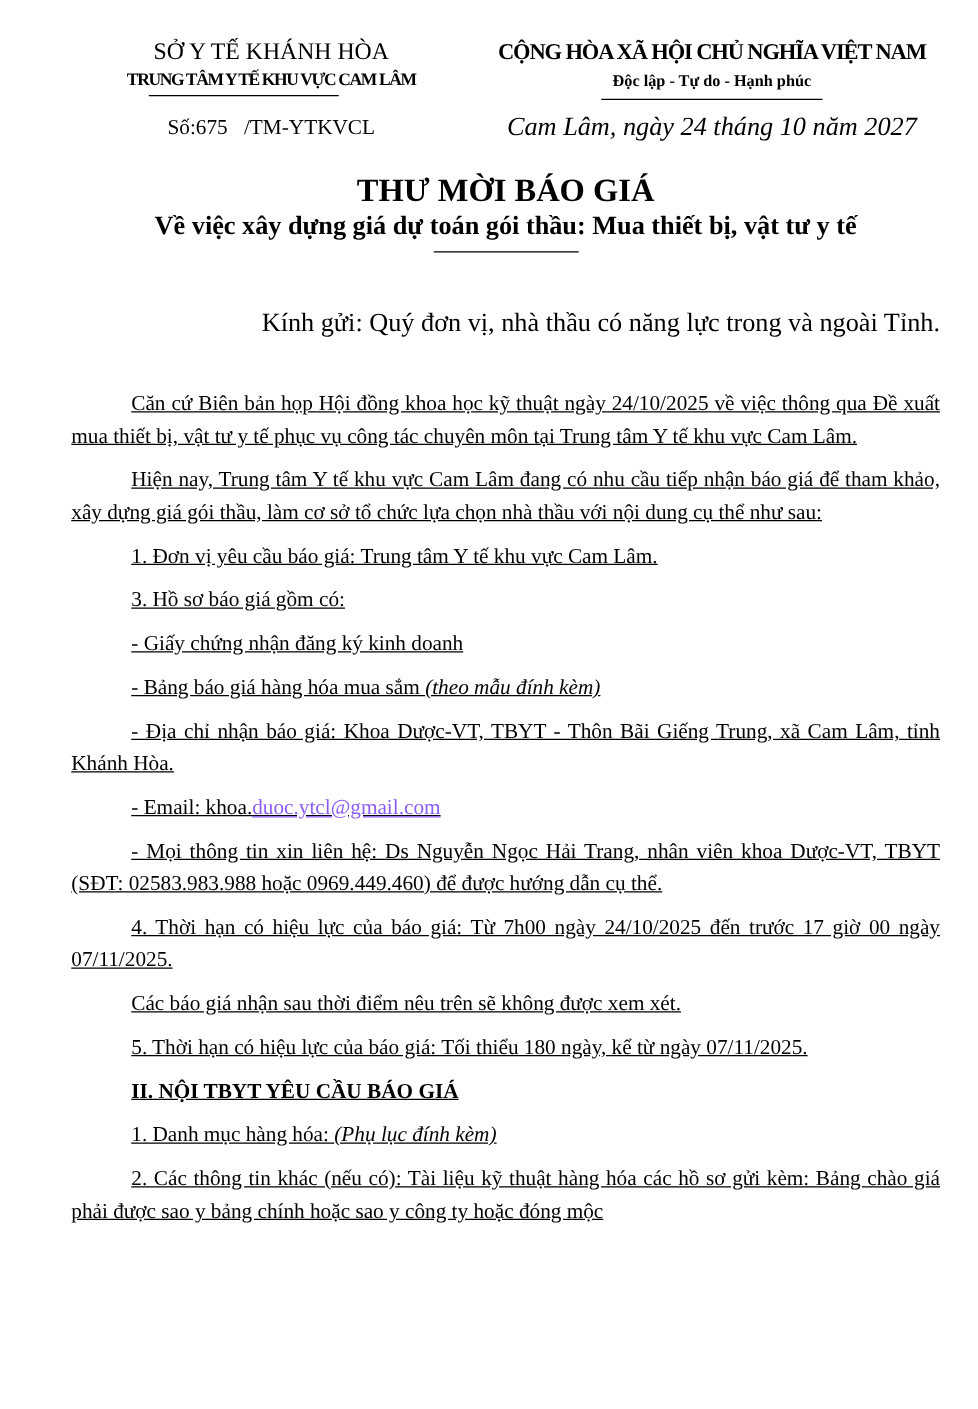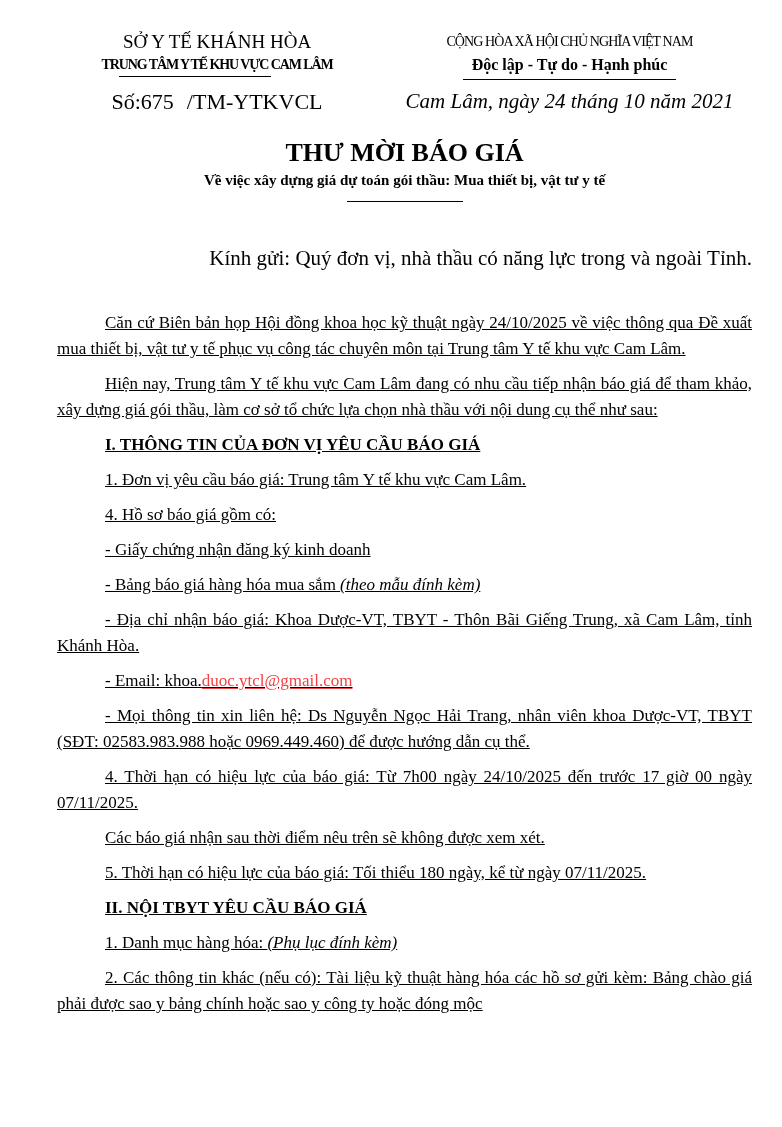--- a/index.html
+++ b/index.html
@@ -18,91 +18,90 @@
   .lh-right{flex:1;text-align:center;padding-left:10px;}
   .issuer-parent{font-size:19px;line-height:23px;}
   .issuer-org{
     font-size:14px;font-weight:bold;line-height:23px;
     letter-spacing:-1.1px;white-space:nowrap;
   }
   .issuer-rule{
     width:152px;border-top:1.6px solid #000;height:0;
     margin:0 auto;transform:translateX(-22px);
   }
-  .doc-number{font-size:22px;line-height:24px;margin-top:13px;}
+  .doc-number{font-size:17px;line-height:24px;margin-top:13px;}
   .doc-number .num-suffix{margin-left:13px;}
   .republic-title{
-    font-size:14px;font-weight:normal;line-height:23px;
+    font-size:18px;font-weight:bold;line-height:23px;
     letter-spacing:-0.9px;white-space:nowrap;
   }
   .motto{
-    display:inline-block;font-size:16px;font-weight:bold;line-height:24px;
+    display:inline-block;font-size:13px;font-weight:bold;line-height:24px;
     border-bottom:1.7px solid #000;padding:0 9px 2px 9px;
   }
   .place-date{font-size:21px;font-style:italic;line-height:25px;margin-top:9px;white-space:nowrap;}
   
   .title-block{text-align:center;margin-top:25px;}
   .doc-title{font-size:26px;font-weight:bold;line-height:27px;}
-  .doc-subject{font-size:15px;font-weight:bold;line-height:26px;margin-top:1px;}
+  .doc-subject{font-size:21px;font-weight:bold;line-height:26px;margin-top:1px;}
   .title-rule{width:116px;border-top:1.7px solid #000;height:0;margin:8px auto 0;}
   
   .salutation{
     font-size:21px;line-height:26px;text-align:right;
     margin-top:43px;padding-left:48px;
   }
   
   .body-text{margin-top:39px;}
   .body-text p{
     font-size:17px;line-height:26px;margin:0 0 9px 0;
     text-align:justify;text-indent:48px;text-decoration:underline;
   }
   p.sec-heading{font-weight:bold;text-align:left;}
   .it{font-style:italic;}
-  .email-link{text-decoration:underline;text-underline-offset:2px;color:#ef4444;}
+  .email-link{text-decoration:underline;text-underline-offset:2px;color:#8b5cf6;}
 </style>
 </head>
 <body>
 
 <div class="page">
 
   <div class="letterhead">
     <div class="lh-left">
       <div class="issuer-parent">SỞ Y TẾ KHÁNH HÒA</div>
       <div class="issuer-org">TRUNG TÂM Y TẾ KHU VỰC CAM LÂM</div>
       <div class="issuer-rule"></div>
       <div class="doc-number">
         <span>Số:675</span><span class="num-suffix">/TM-YTKVCL</span>
       </div>
     </div>
     <div class="lh-right">
       <div class="republic-title">CỘNG HÒA XÃ HỘI CHỦ NGHĨA VIỆT NAM</div>
       <div>
         <span class="motto">Độc lập - Tự do - Hạnh phúc</span>
       </div>
-      <div class="place-date">Cam Lâm, ngày 24 tháng 10 năm 2021</div>
+      <div class="place-date">Cam Lâm, ngày 24 tháng 10 năm 2027</div>
     </div>
   </div>
 
   <div class="title-block">
     <div class="doc-title">THƯ MỜI BÁO GIÁ</div>
     <div class="doc-subject">Về việc xây dựng giá dự toán gói thầu: Mua thiết bị, vật tư y tế</div>
     <div class="title-rule"></div>
   </div>
 
   <div class="salutation">Kính gửi: Quý đơn vị, nhà thầu có năng lực trong và ngoài Tỉnh.</div>
 
   <div class="body-text">
 
     <p>Căn cứ Biên bản họp Hội đồng khoa học kỹ thuật ngày 24/10/2025 về việc thông qua Đề xuất mua thiết bị, vật tư y tế phục vụ công tác chuyên môn tại Trung tâm Y tế khu vực Cam Lâm.</p>
     <p>Hiện nay, Trung tâm Y tế khu vực Cam Lâm đang có nhu cầu tiếp nhận báo giá để tham khảo, xây dựng giá gói thầu, làm cơ sở tổ chức lựa chọn nhà thầu với nội dung cụ thể như sau:</p>
 
-    <p class="sec-heading">I. THÔNG TIN CỦA ĐƠN VỊ YÊU CẦU BÁO GIÁ</p>
 
     <p>1. Đơn vị yêu cầu báo giá: Trung tâm Y tế khu vực Cam Lâm.</p>
-    <p>4. Hồ sơ báo giá gồm có:</p>
+    <p>3. Hồ sơ báo giá gồm có:</p>
 
     <p>- Giấy chứng nhận đăng ký kinh doanh</p>
 
     <p><span>- Bảng báo giá hàng hóa mua sắm </span><span class="it">(theo mẫu đính kèm)</span></p>
     <p>- Địa chỉ nhận báo giá: Khoa Dược-VT, TBYT - Thôn Bãi Giếng Trung, xã Cam Lâm, tỉnh Khánh Hòa.</p>
 
     <p><span>- Email: khoa.</span><span class="email-link">duoc.ytcl@gmail.com</span></p>
 
     <p>- Mọi thông tin xin liên hệ: Ds Nguyễn Ngọc Hải Trang, nhân viên khoa Dược-VT, TBYT (SĐT: 02583.983.988 hoặc 0969.449.460) để được hướng dẫn cụ thể.</p>
     <p>4. Thời hạn có hiệu lực của báo giá: Từ 7h00 ngày 24/10/2025 đến trước 17 giờ 00 ngày 07/11/2025.</p>

